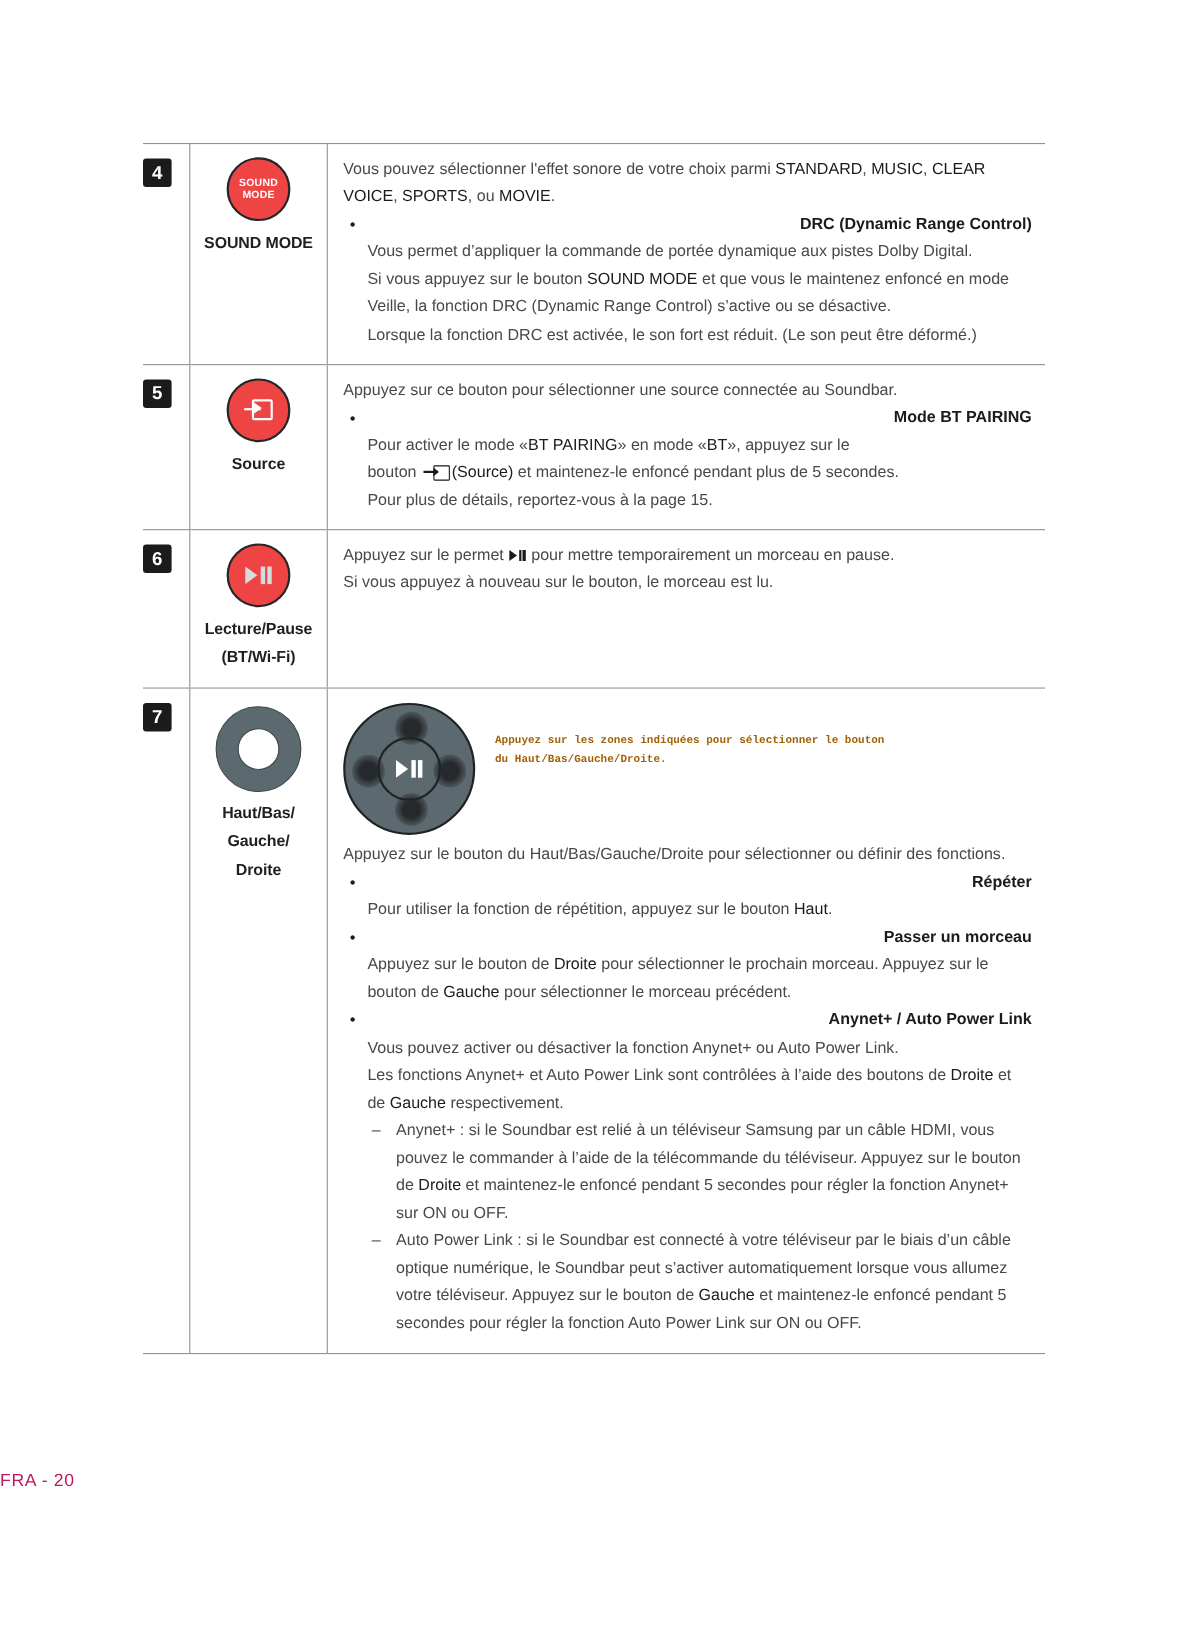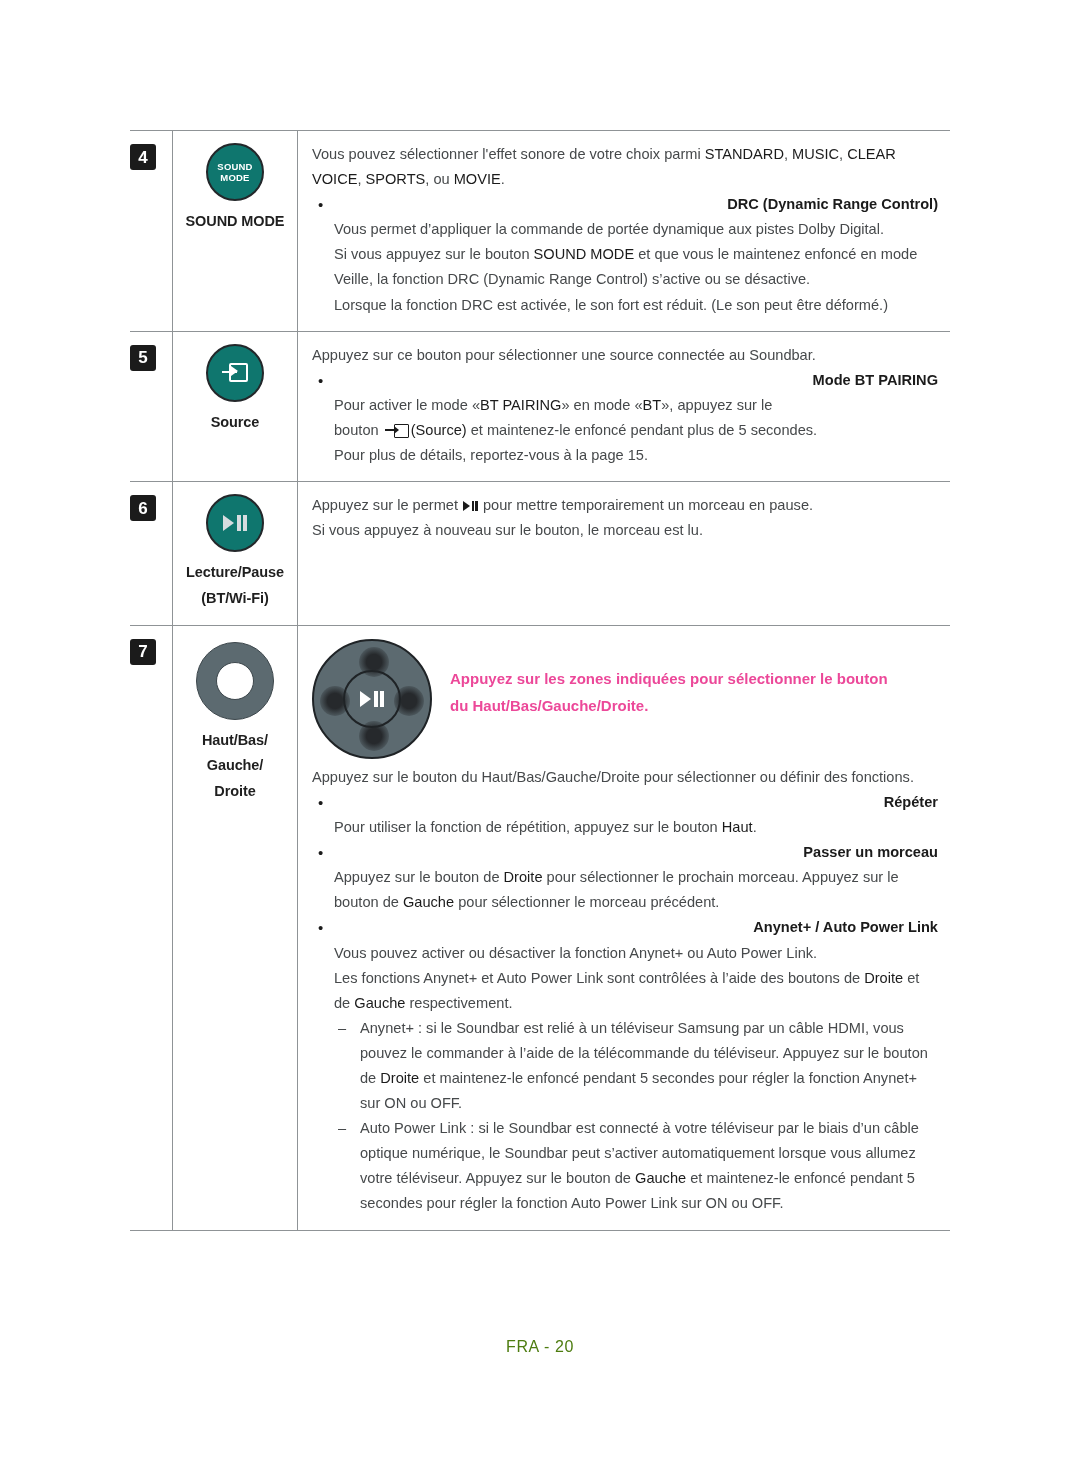--- a/index.html
+++ b/index.html
@@ -76,21 +76,21 @@
     font-weight: bold;
     color: #1f1f1f;
     line-height: 1.75;
     margin-top: 8px;
     letter-spacing: -0.1px;
   }
 
   .circle-btn {
     width: 58px; height: 58px;
     border-radius: 50%;
-    background: #0f766e;
+    background: #ef4444;
     border: 2.2px solid #23272a;
     margin: 0 auto;
     display: flex;
     align-items: center;
     justify-content: center;
     color: #ffffff;
     position: relative;
   }
   .circle-btn .sm-text {
     font-size: 9.5px;
@@ -224,24 +224,25 @@
     left: 50%; top: 50%;
     transform: translate(-50%,-50%);
     width: 58px; height: 58px;
     border-radius: 50%;
     border: 2px solid #1f2326;
     display: flex; align-items: center; justify-content: center;
   }
   .row7-note {
     flex: 1 1 auto;
     padding-top: 28px;
-    font-size: 15px;
+    font-size: 10px;
     line-height: 1.8;
     font-weight: bold;
-    color: #ec4899;
+    color: #a16207;
+    font-family: Liberation Mono, monospace;
   }
   .row7-body { margin-top: 6px; }
 
   
   .inline-pp {
     display: inline-flex;
     align-items: center;
     gap: 1.5px;
     vertical-align: -1px;
     margin: 0 1px;
@@ -277,23 +278,22 @@
     border-left: 5.5px solid #1b1b1b;
     border-top: 4px solid transparent;
     border-bottom: 4px solid transparent;
   }
 
   .footer {
     position: absolute;
     left: 0;
     top: 1338px;
     width: 1080px;
-    text-align: center;
     font-size: 16px;
-    color: #4d7c0f;
+    color: #be185d;
     letter-spacing: 0.6px;
   }
 </style>
 </head>
 <body>
 
 <div class="page">
 
   <div class="manual-table">
 

